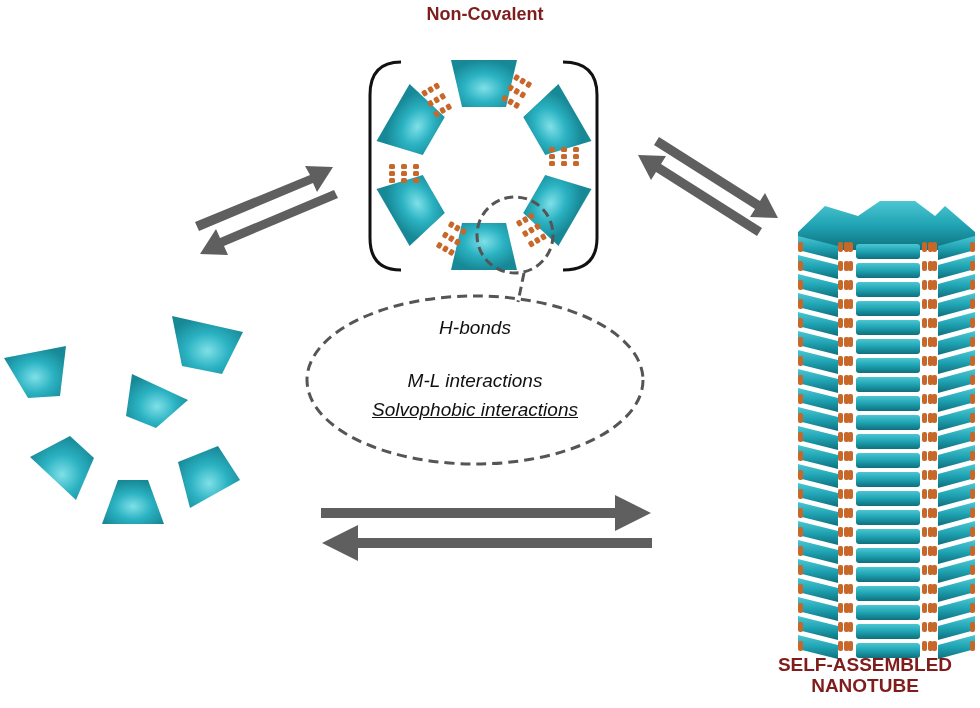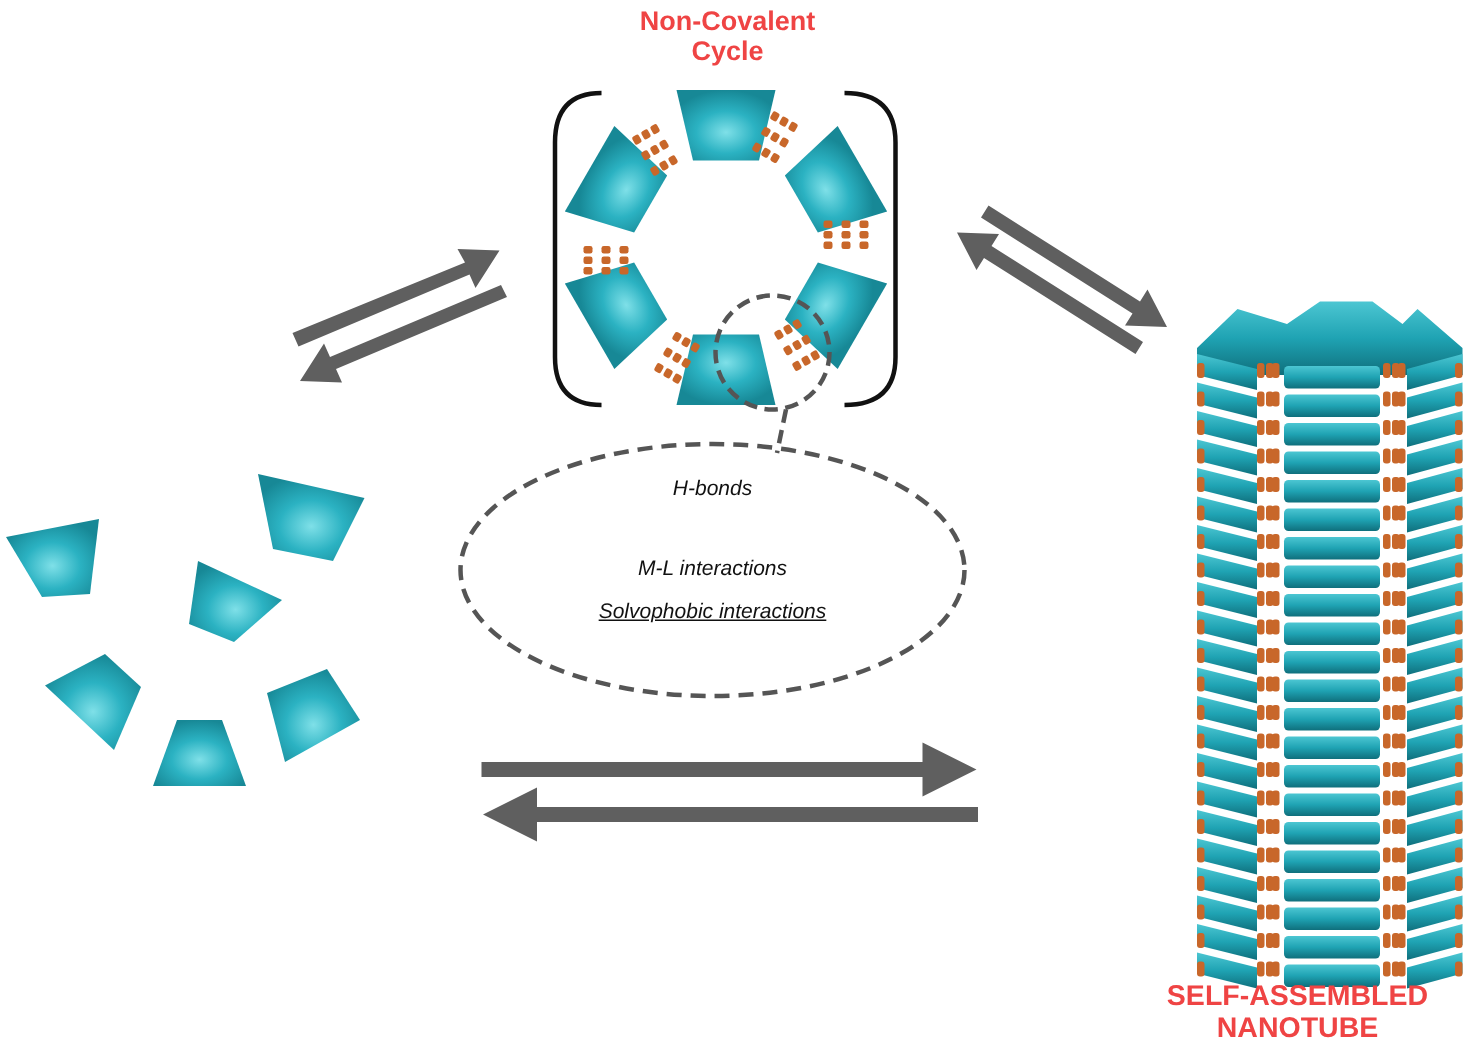--- a/index.html
+++ b/index.html
@@ -1,22 +1,22 @@
 <!DOCTYPE html>
 <html><head>
 <meta charset="utf-8">
 <style>
   html, body { margin:0; padding:0; background:#ffffff; }
   body { width:980px; height:708px; position:relative; overflow:hidden;
          font-family:"Liberation Sans", sans-serif; }
   svg { position:absolute; left:0; top:0; }
-  .title-label { position:absolute; font-weight:bold; color:#ef4444; text-align:center;
+  .title-label { position:absolute; font-weight:bold; color:#7f1d1d; text-align:center;
                  font-family:"Liberation Sans", sans-serif; line-height:1.12; }
   .interaction { position:absolute; font-style:italic; color:#111; text-align:center;
-                 font-size:14px; font-family:"Liberation Sans", sans-serif; white-space:nowrap; }
+                 font-size:19px; font-family:"Liberation Sans", sans-serif; white-space:nowrap; }
 </style>
 </head>
 <body>
 
 <svg width="980" height="708" viewBox="0 0 980 708">
   <defs>
     <linearGradient id="tealGrad" x1="0" y1="0" x2="1" y2="1">
       <stop offset="0" stop-color="#137c8a"></stop>
       <stop offset="0.5" stop-color="#25aebe"></stop>
       <stop offset="1" stop-color="#4cc8d4"></stop>
@@ -370,21 +370,20 @@
       <rect x="922" y="641" width="5" height="10" rx="2" fill="#c8672a"></rect>
       <rect x="928" y="641" width="5" height="10" rx="2" fill="#c8672a"></rect>
       <rect x="932" y="641" width="5" height="10" rx="2" fill="#c8672a"></rect>
       <rect x="798" y="641" width="5" height="10" rx="2" fill="#c8672a"></rect>
       <rect x="970" y="641" width="5" height="10" rx="2" fill="#c8672a"></rect>
     </g>
 </svg>
 
 <div class="title-label" style="left:410px; top:4px; width:150px; font-size:18px;">
   <div>Non-Covalent</div>
-  <div>Cycle</div>
 </div>
 
 <div class="interaction" style="left:375px; top:317px; width:200px;">H-bonds</div>
 <div class="interaction" style="left:375px; top:370px; width:200px;">M-L interactions</div>
 <div class="interaction" style="left:335px; top:399px; width:280px;text-decoration:underline;">Solvophobic interactions</div>
 
 <div class="title-label" style="left:745px; top:654px; width:240px; font-size:19px;">
   <div>SELF-ASSEMBLED</div>
   <div>NANOTUBE</div>
 </div>

